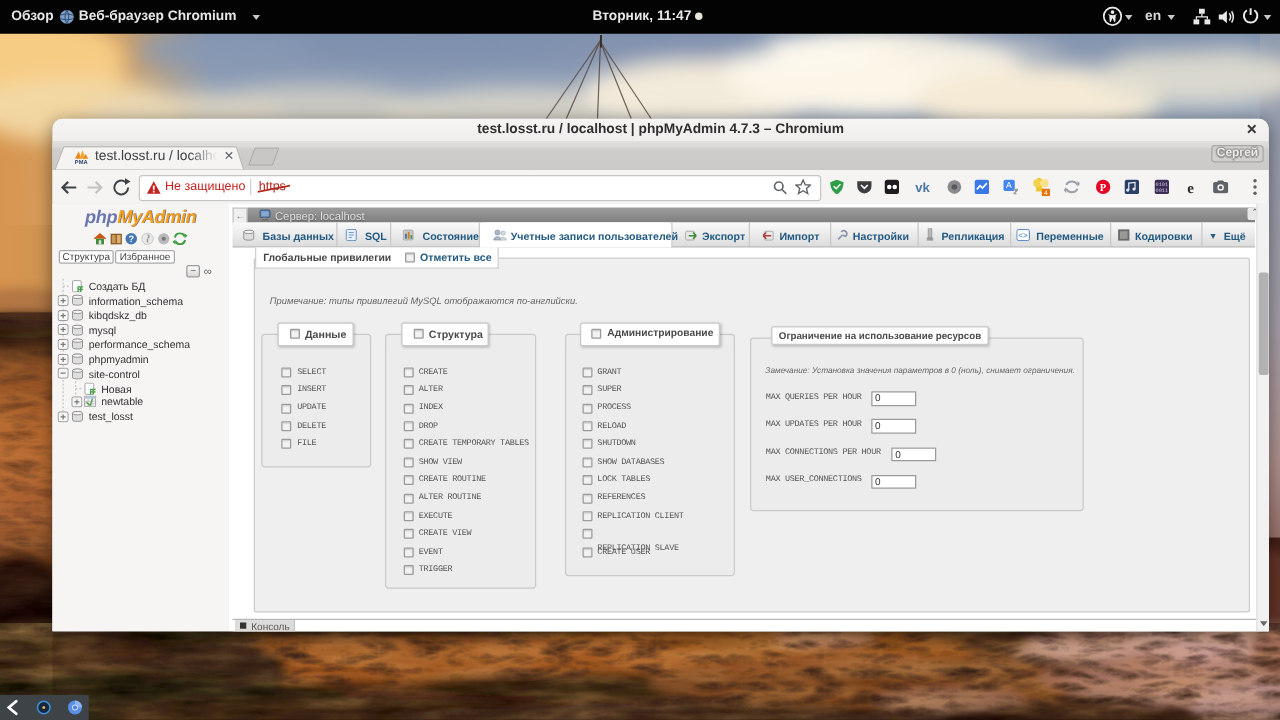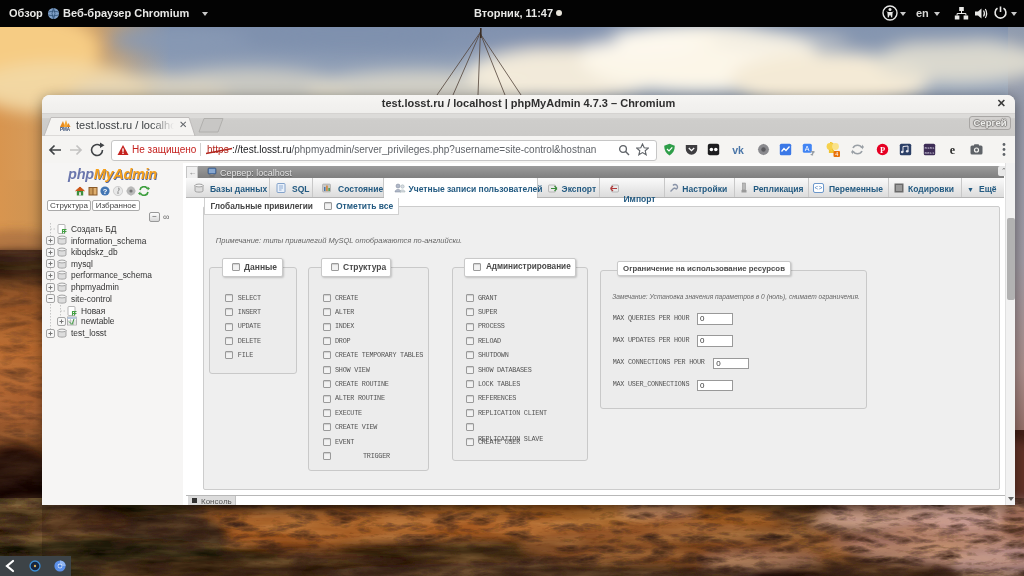--- a/index.html
+++ b/index.html
@@ -235,21 +235,20 @@
   <svg class="abs" style="left:75px;top:8px" width="12" height="12" viewBox="0 0 12 12">
           <path d="M6 1 L11.5 11 L0.5 11 Z" fill="#c5221f"></path>
           <rect x="5.3" y="4.4" width="1.4" height="3.4" fill="#fff"></rect>
           <rect x="5.3" y="8.6" width="1.4" height="1.4" fill="#fff"></rect>
         </svg>
   <div class="abs" style="left:90px;top:8px;font-size:10px;color:#c5221f;">Не защищено</div>
   <div class="abs" style="left:158px;top:7px;width:1px;height:13px;background:#d0d0d0;"></div>
   <div class="abs" style="left:165px;top:8px;font-size:10px;color:#b3261e;">https<svg class="abs" style="left:-1px;top:3px" width="27" height="8" viewBox="0 0 27 8">
             <path d="M0 6.5 L26 1.5" stroke="#b3261e" stroke-width="1.3"></path>
           </svg></div>
-  <div class="abs" style="left:190px;top:8px;font-size:10px;color:#5f6368;"><span style="color:#202124;">://test.losst.ru</span>/phpmyadmin/server_privileges.php?username=site-control&amp;hostnan</div>
   <svg class="abs" style="left:576px;top:8px" width="12" height="12" viewBox="0 0 12 12">
           <circle cx="5" cy="5" r="3.4" stroke="#5f6368" stroke-width="1.3" fill="none"></circle>
           <path d="M7.6 7.6 L11 11" stroke="#5f6368" stroke-width="1.4"></path>
         </svg>
   <svg class="abs" style="left:594px;top:7px" width="13" height="13" viewBox="0 0 13 13">
           <path d="M6.5 1 L8.2 4.8 L12.3 5.1 L9.2 7.8 L10.2 11.8 L6.5 9.6 L2.8 11.8 L3.8 7.8 L0.7 5.1 L4.8 4.8 Z" fill="none" stroke="#5f6368" stroke-width="1.1"></path>
         </svg>
   <g id="ext"></g>
   <svg class="abs" style="left:621px;top:7px" width="13" height="13" viewBox="0 0 13 13">
           <path d="M6.5 0.8 L11.8 2.8 C11.8 7.5 9.8 10.8 6.5 12.4 C3.2 10.8 1.2 7.5 1.2 2.8 Z" fill="#2e9e49"></path>
@@ -505,21 +504,21 @@
     <div class="abs tabtxt" style="left:222.5px;top:6px;">Учетные записи пользователей</div>
     <svg class="abs" style="left:362px;top:5px" width="11" height="10" viewBox="0 0 11 10">
               <rect x="0.5" y="2" width="7" height="7" rx="1" fill="#e8e8e8" stroke="#999" stroke-width="0.6"></rect>
               <path d="M3 5.5 L9 5.5 M9 5.5 L6.5 3 M9 5.5 L6.5 8" stroke="#3a8a3a" stroke-width="1.2" fill="none"></path>
             </svg>
     <div class="abs tabtxt" style="left:375.6px;top:6px;">Экспорт</div>
     <svg class="abs" style="left:422.9px;top:5px" width="11" height="10" viewBox="0 0 11 10">
               <rect x="2.5" y="2" width="7" height="7" rx="1" fill="#e8e8e8" stroke="#999" stroke-width="0.6"></rect>
               <path d="M8 5.5 L1.5 5.5 M1.5 5.5 L4 3 M1.5 5.5 L4 8" stroke="#b03a3a" stroke-width="1.2" fill="none"></path>
             </svg>
-    <div class="abs tabtxt" style="left:437.5px;top:16px;">Импорт</div>
+    <div class="abs tabtxt" style="left:437.5px;top:6px;">Импорт</div>
     <svg class="abs" style="left:482.9px;top:5px" width="11" height="10" viewBox="0 0 11 10">
               <path d="M1.5 8.5 L5 5 M4 2.5 A2.5 2.5 0 1 1 7.5 6 L5 5" stroke="#8a94a8" stroke-width="1.4" fill="none"></path>
             </svg>
     <div class="abs tabtxt" style="left:496.3px;top:6px;">Настройки</div>
     <svg class="abs" style="left:553px;top:4px" width="10" height="12" viewBox="0 0 10 12">
               <rect x="3.5" y="1" width="3" height="7" fill="#b8b8b8" stroke="#888" stroke-width="0.5"></rect>
               <rect x="2.5" y="8" width="5" height="2.5" fill="#999"></rect>
             </svg>
     <div class="abs tabtxt" style="left:567.2px;top:6px;">Репликация</div>
     <svg class="abs" style="left:626.8px;top:5px" width="11" height="10" viewBox="0 0 11 10">
@@ -576,21 +575,21 @@
    <div class="pi" style="left:149px;top:217.0px;">CREATE ROUTINE</div>
    <div class="cb" style="left:137px;top:231.6px;"></div>
    <div class="pi" style="left:149px;top:231.4px;">ALTER ROUTINE</div>
    <div class="cb" style="left:137px;top:246.0px;"></div>
    <div class="pi" style="left:149px;top:245.8px;">EXECUTE</div>
    <div class="cb" style="left:137px;top:260.4px;"></div>
    <div class="pi" style="left:149px;top:260.2px;">CREATE VIEW</div>
    <div class="cb" style="left:137px;top:274.8px;"></div>
    <div class="pi" style="left:149px;top:274.6px;">EVENT</div>
    <div class="cb" style="left:137px;top:289.2px;"></div>
-   <div class="pi" style="left:149px;top:289.0px;margin-left:28px;">TRIGGER</div>
+   <div class="pi" style="left:149px;top:289.0px;">TRIGGER</div>
    <div class="fs" style="left:266px;top:104px;width:133.6px;height:192px;"></div>
    <div class="fs-leg abs" style="left:278px;top:94.5px;width:110px;height:17px;background:#fff;border:1px solid #c9c9c9;border-radius:2px;box-shadow:1px 1px 2px rgba(0,0,0,.18);"></div>
    <div class="cb" style="left:286.7px;top:99.5px;"></div>
    <div class="abs" style="left:299.9px;top:98.5px;font-size:8.2px;font-weight:bold;color:#4a4a4a;">Администрирование</div>
    <div class="cb" style="left:279.6px;top:130.8px;"></div>
    <div class="pi" style="left:291.9px;top:130.6px;">GRANT</div>
    <div class="cb" style="left:279.6px;top:145.2px;"></div>
    <div class="pi" style="left:291.9px;top:145.0px;">SUPER</div>
    <div class="cb" style="left:279.6px;top:159.6px;"></div>
    <div class="pi" style="left:291.9px;top:159.4px;">PROCESS</div>

